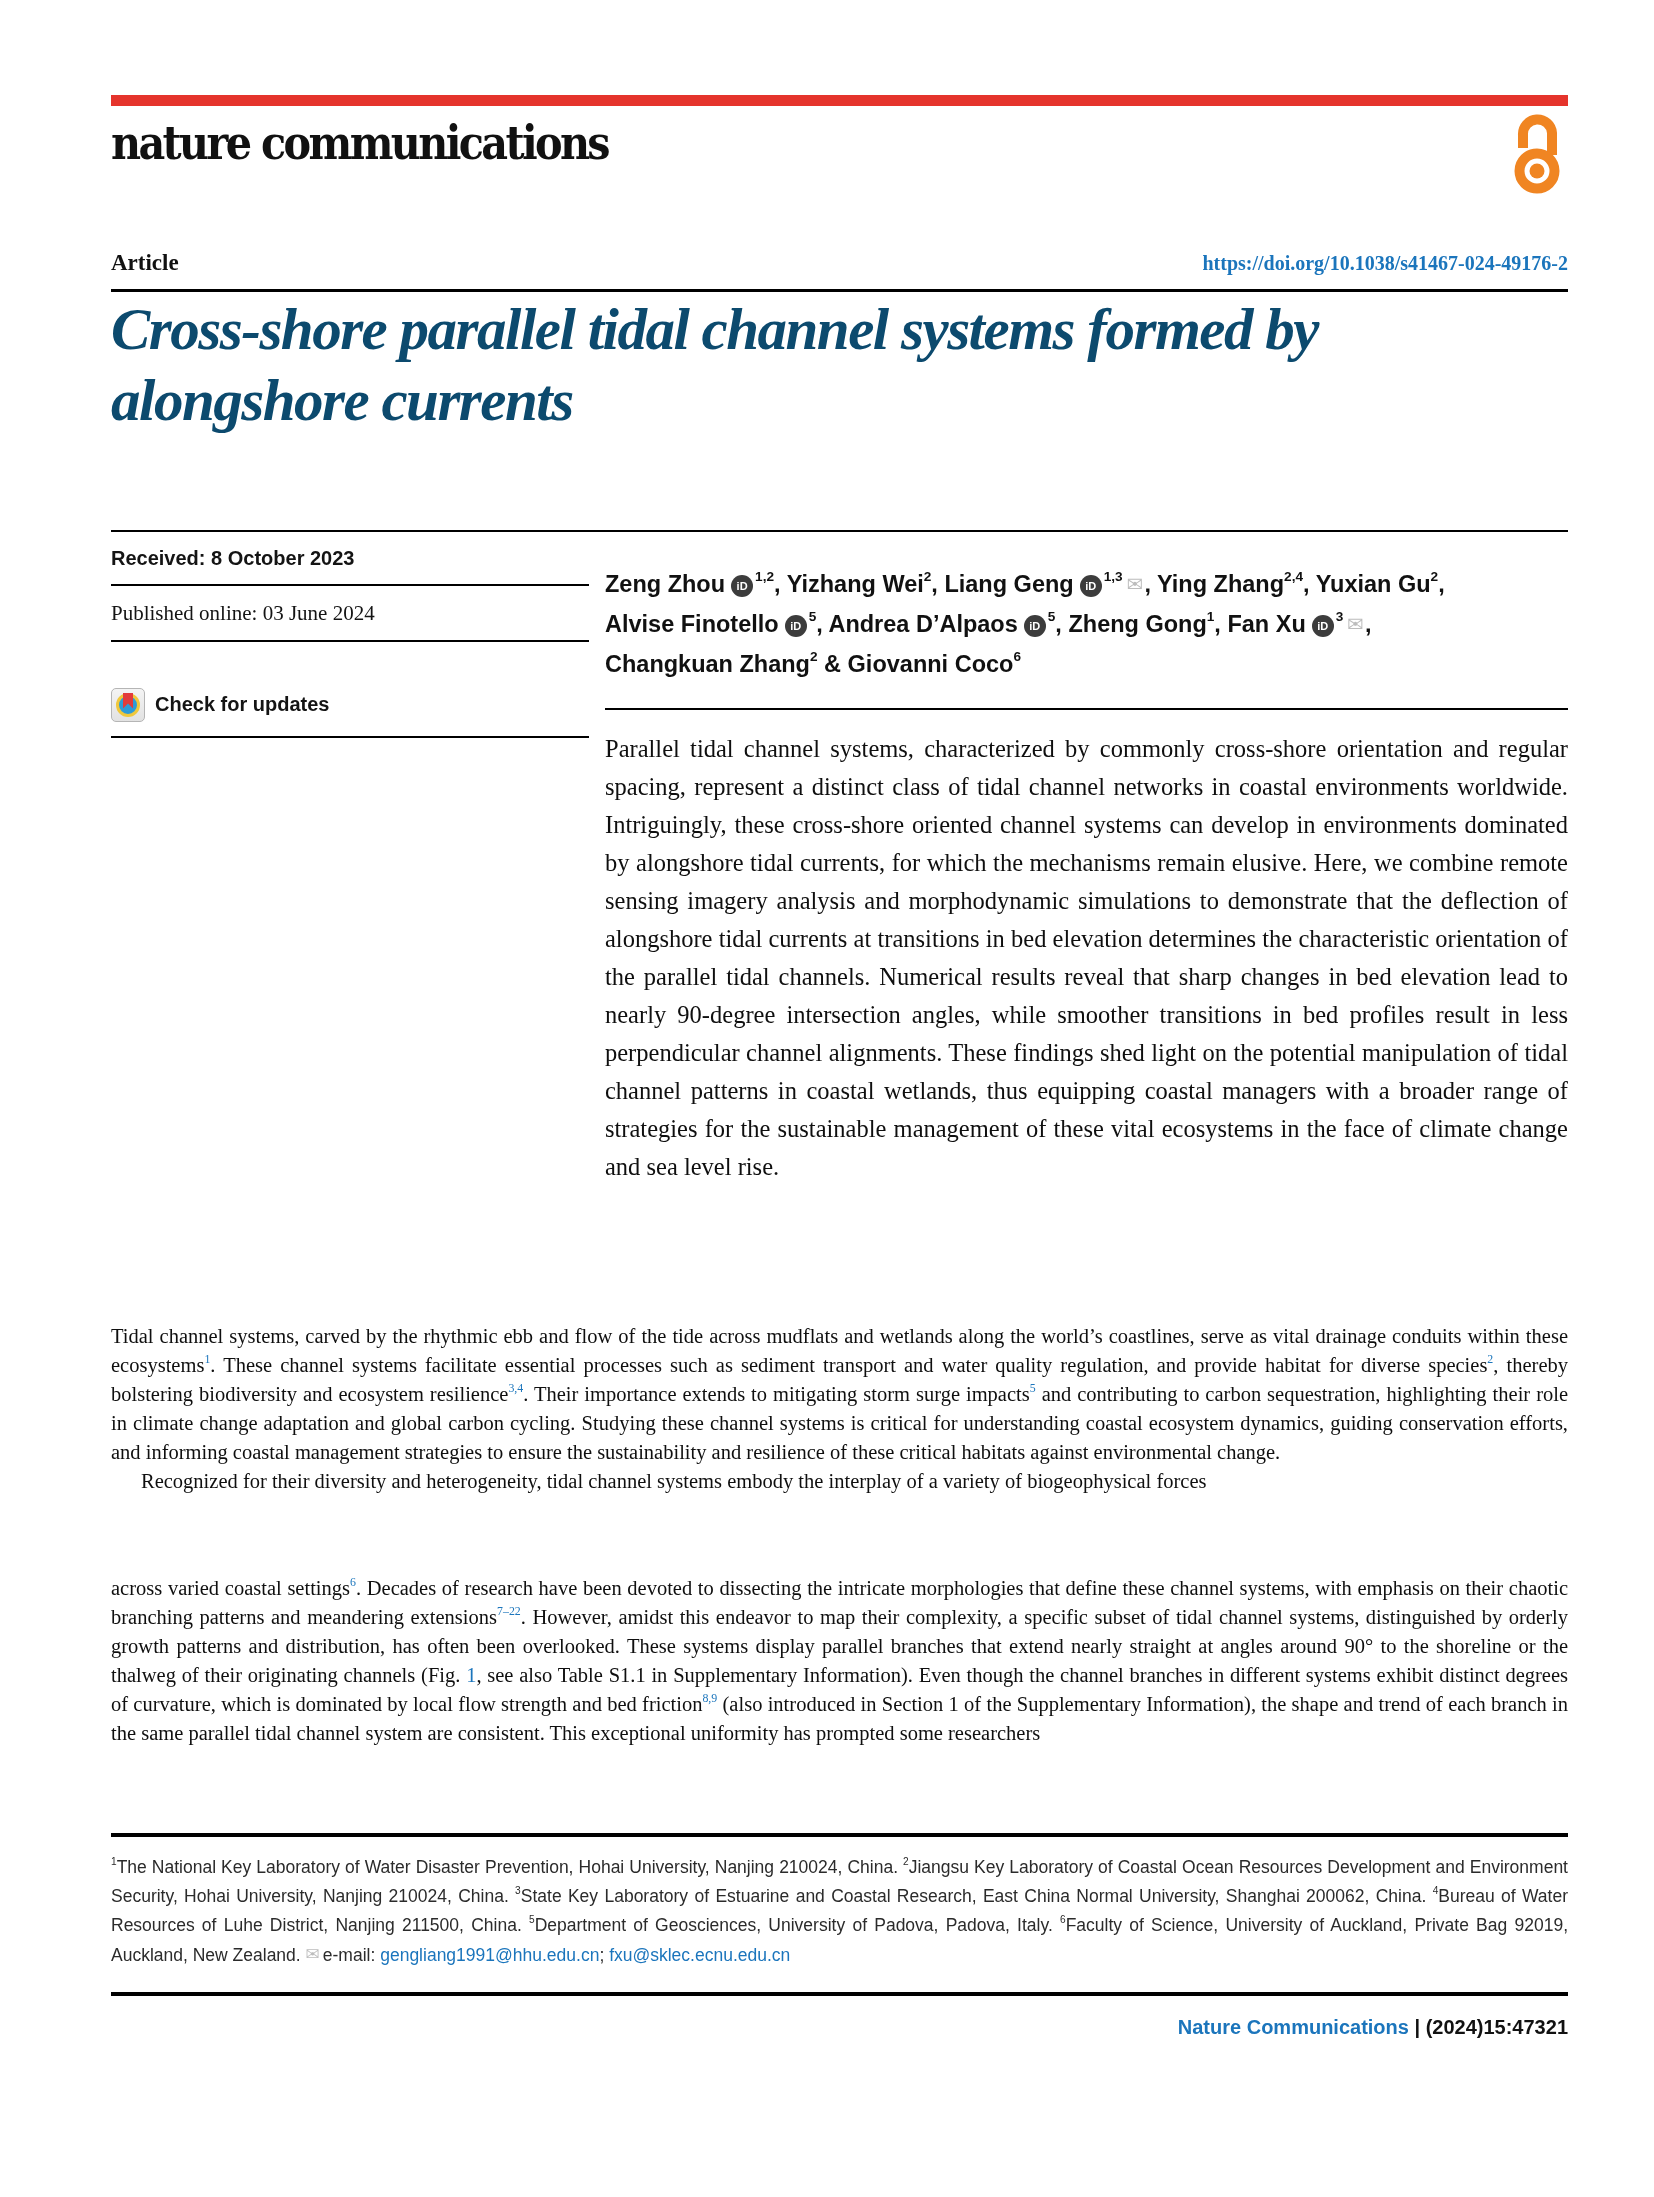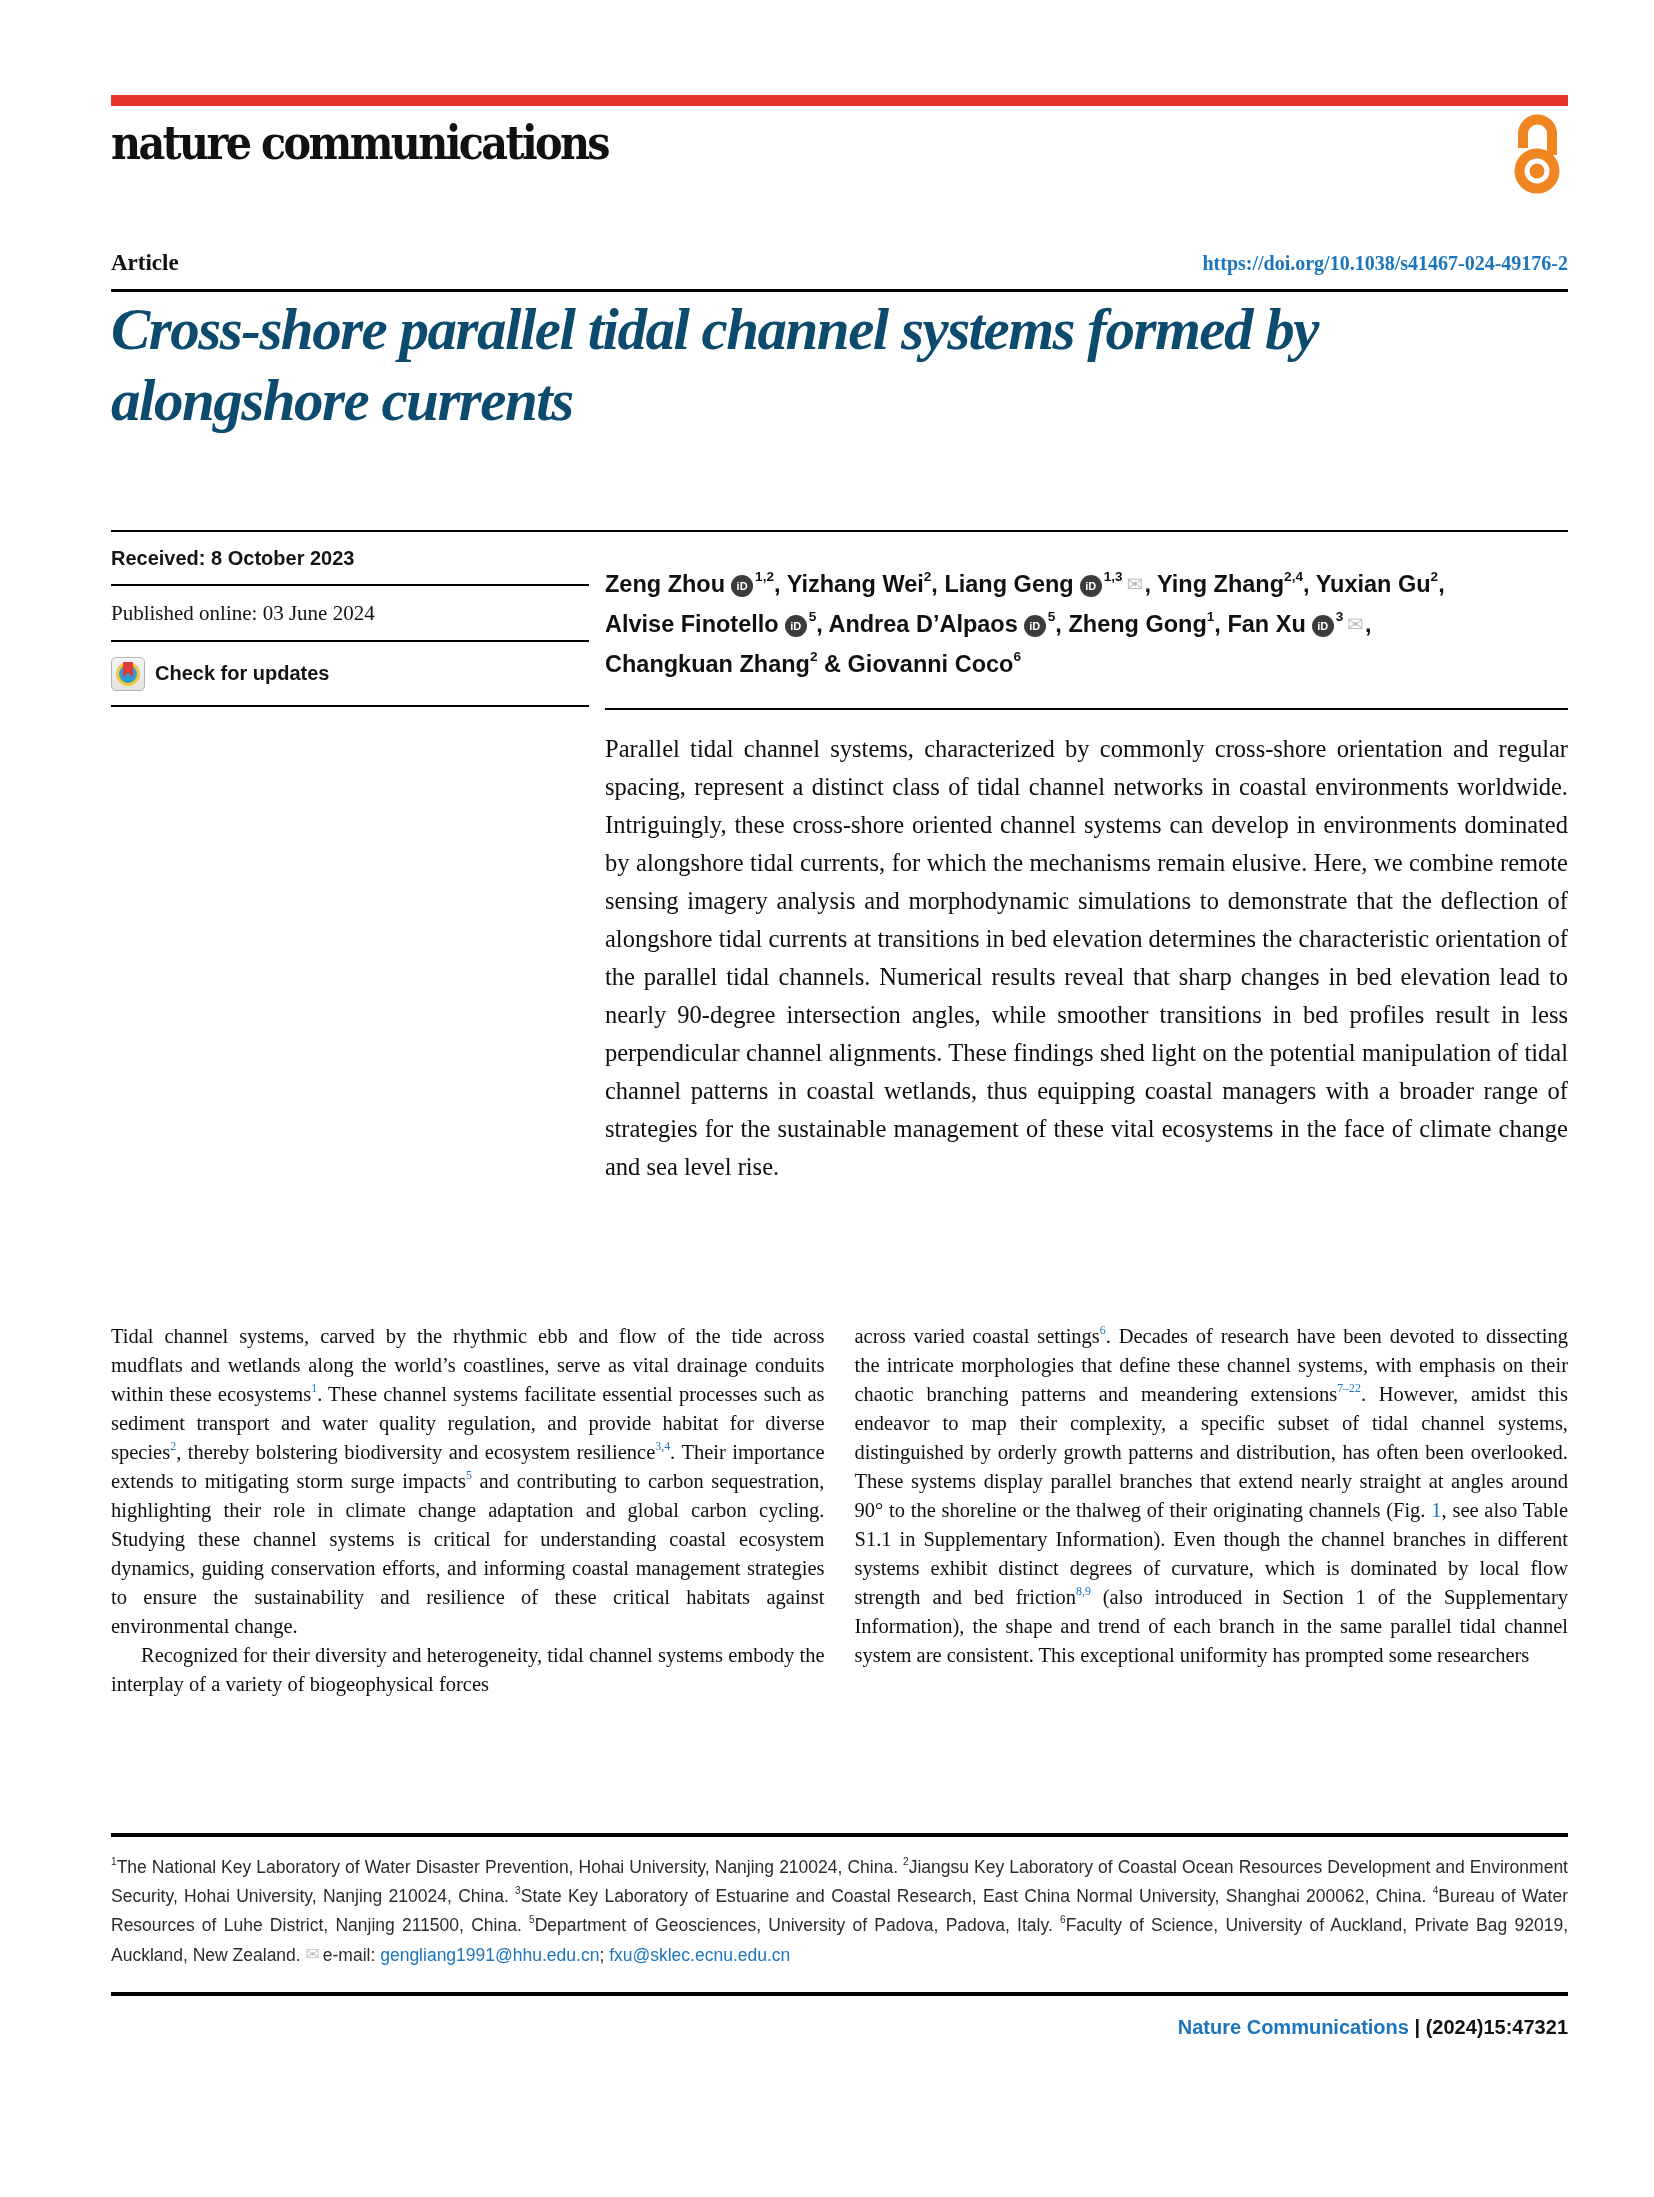--- a/index.html
+++ b/index.html
@@ -65,21 +65,21 @@
     column-gap: 16px;
   }
   .dates-table { }
   .date-row {
     border-bottom: 2px solid #000;
     padding: 15px 0 14px 0;
     font-size: 20px;
   }
   .date-row.bold { font-weight: bold; }
   .date-row.serif { font-family: "Liberation Serif", serif; font-size: 21px; }
-  .check-row { display: flex; align-items: center; gap: 10px; }
+  .check-row { display: flex; align-items: center; gap: 10px; margin-top: 31px; }
   .crossmark {
     width: 34px; height: 34px;
     background: linear-gradient(#f4f4f4, #e2e2e2);
     border: 1px solid #b5b5b5;
     border-radius: 5px;
     display: inline-flex; align-items: center; justify-content: center;
     position: relative;
   }
   .crossmark .cm-circle {
     width: 24px; height: 24px; border-radius: 50%;
@@ -121,21 +121,21 @@
     font-size: 24.5px;
     line-height: 38px;
     text-align: justify;
     color: #0f0f0f;
   }
 
   
   .body-cols {
     margin-top: 136px;
     display: grid;
-    grid-template-columns: 1fr 1fr;
+    grid-template-columns: 1fr;
     column-gap: 30px;
     font-family: "Liberation Serif", serif;
     font-size: 20.5px;
     line-height: 29px;
     text-align: justify;
     color: #0f0f0f;
     height: 505px;
     overflow: hidden;
   }
   .para-indent { text-indent: 30px; }

